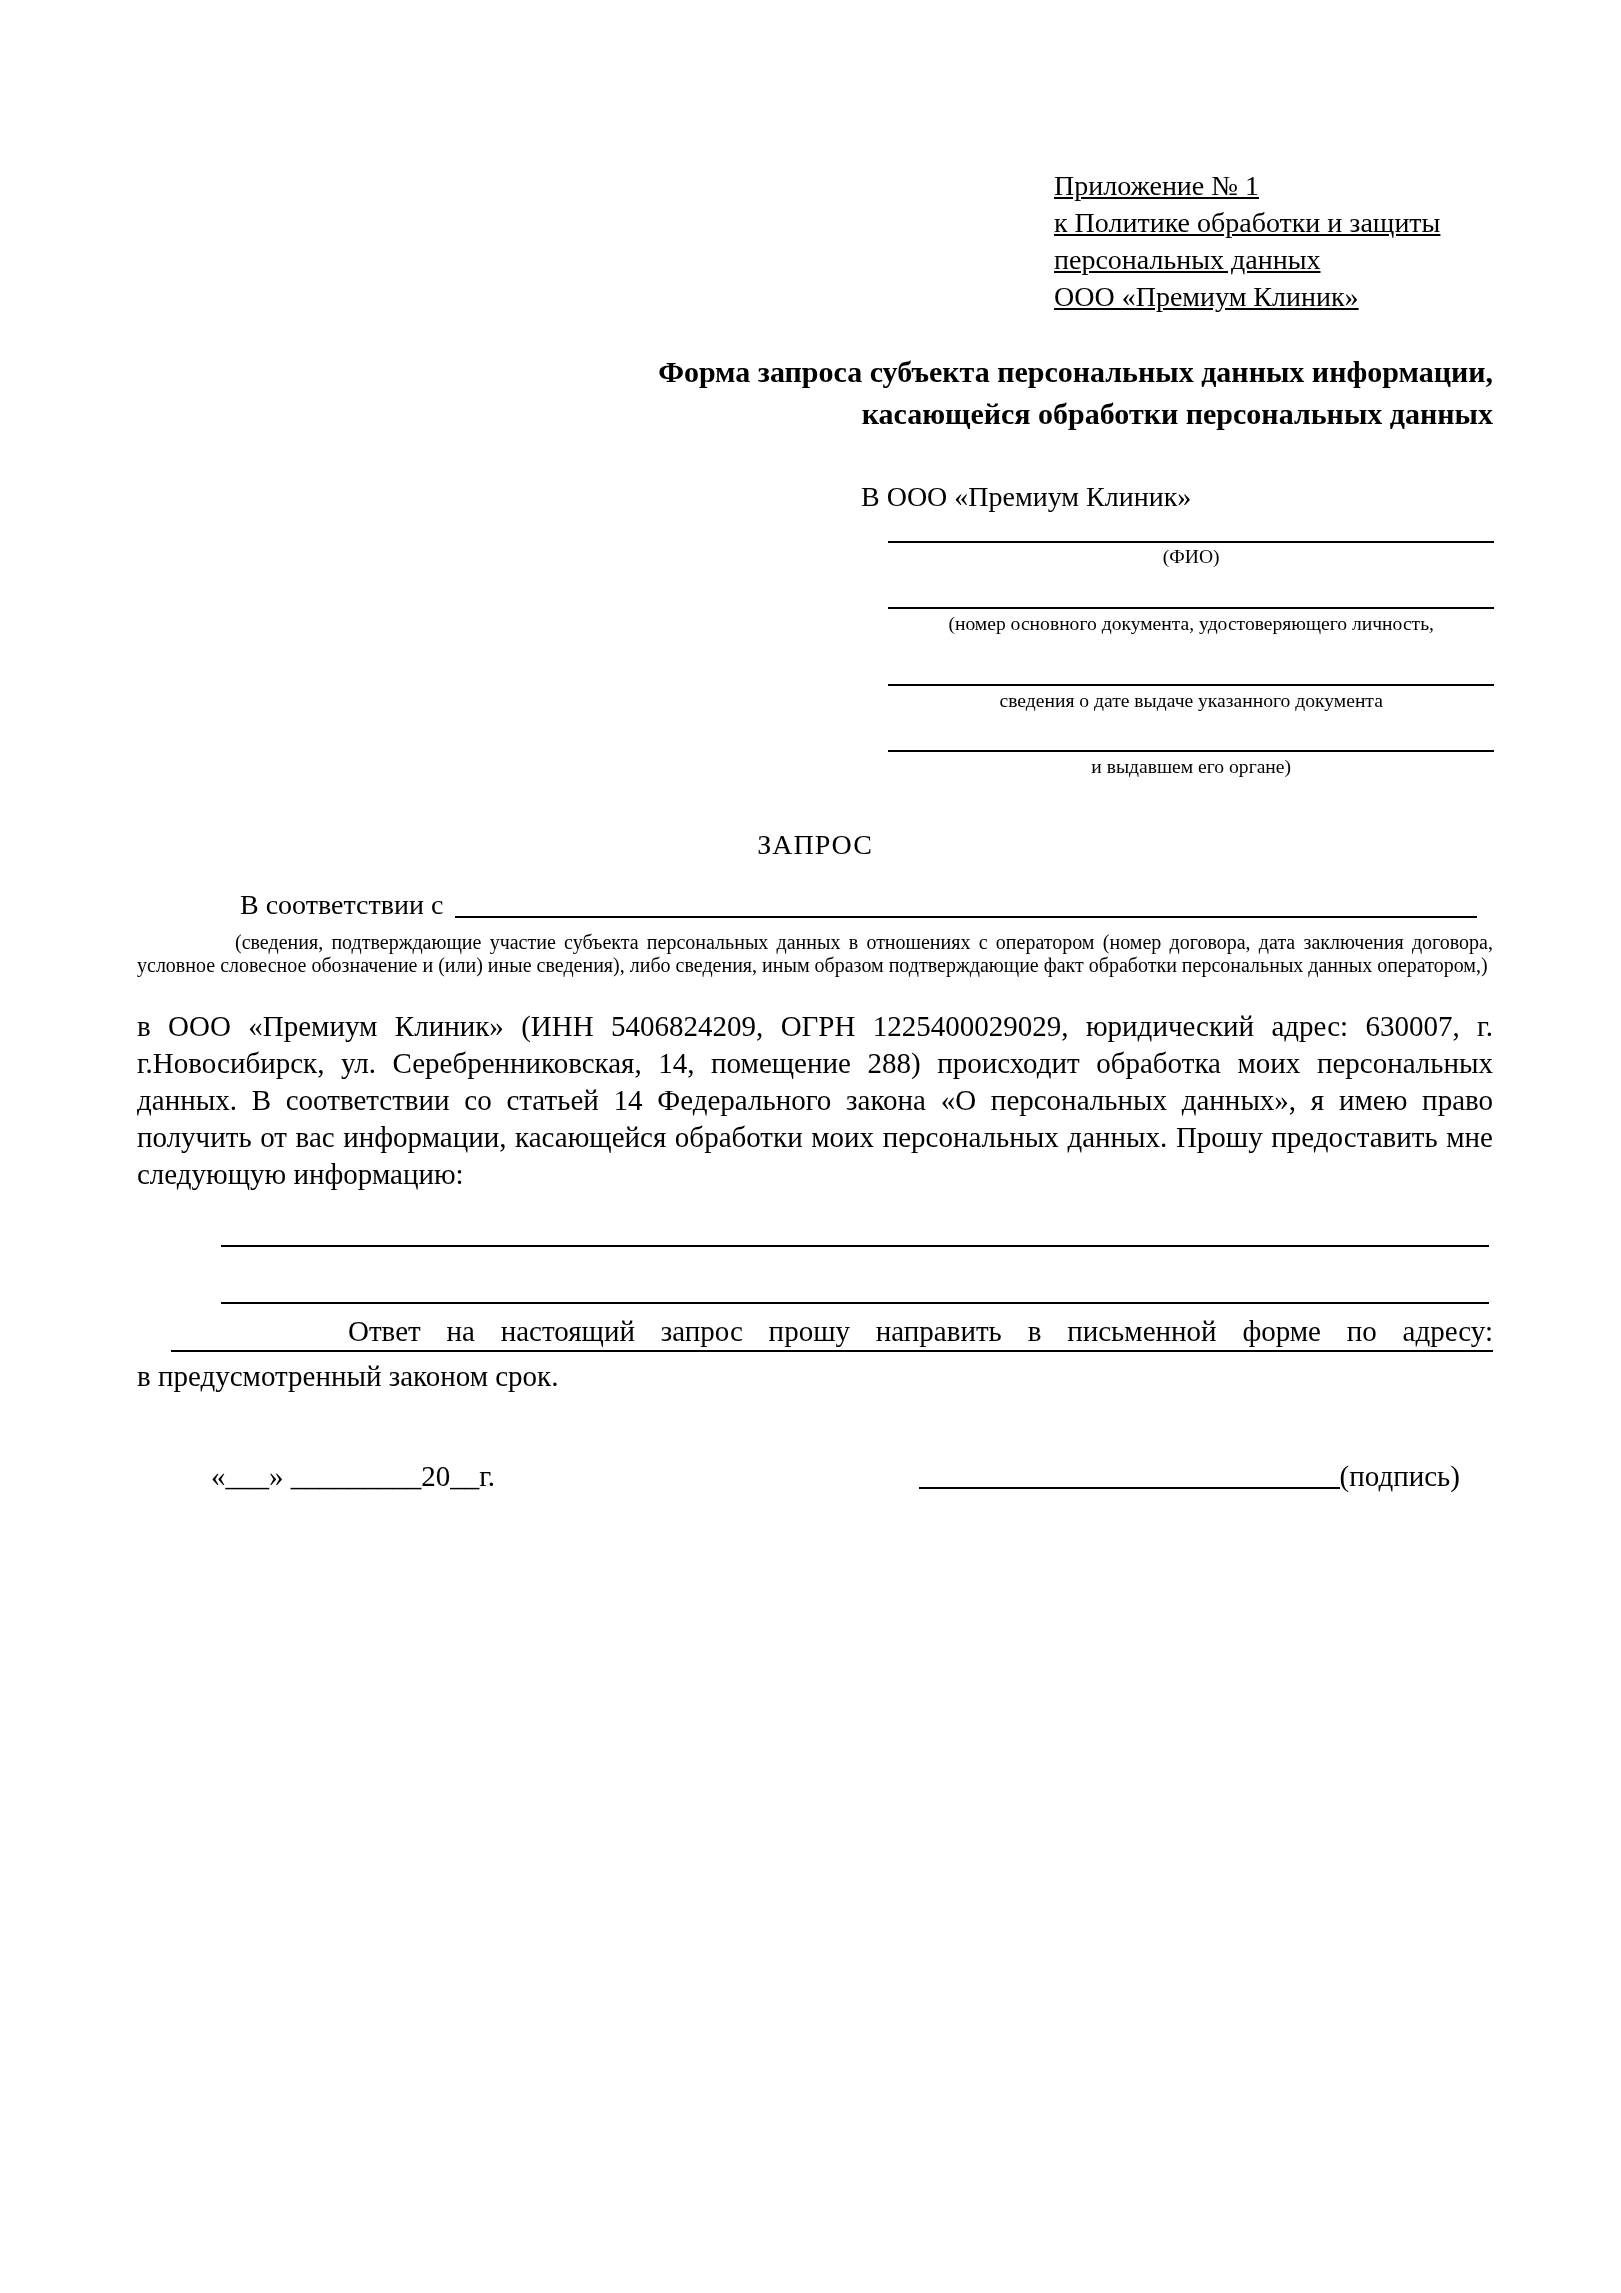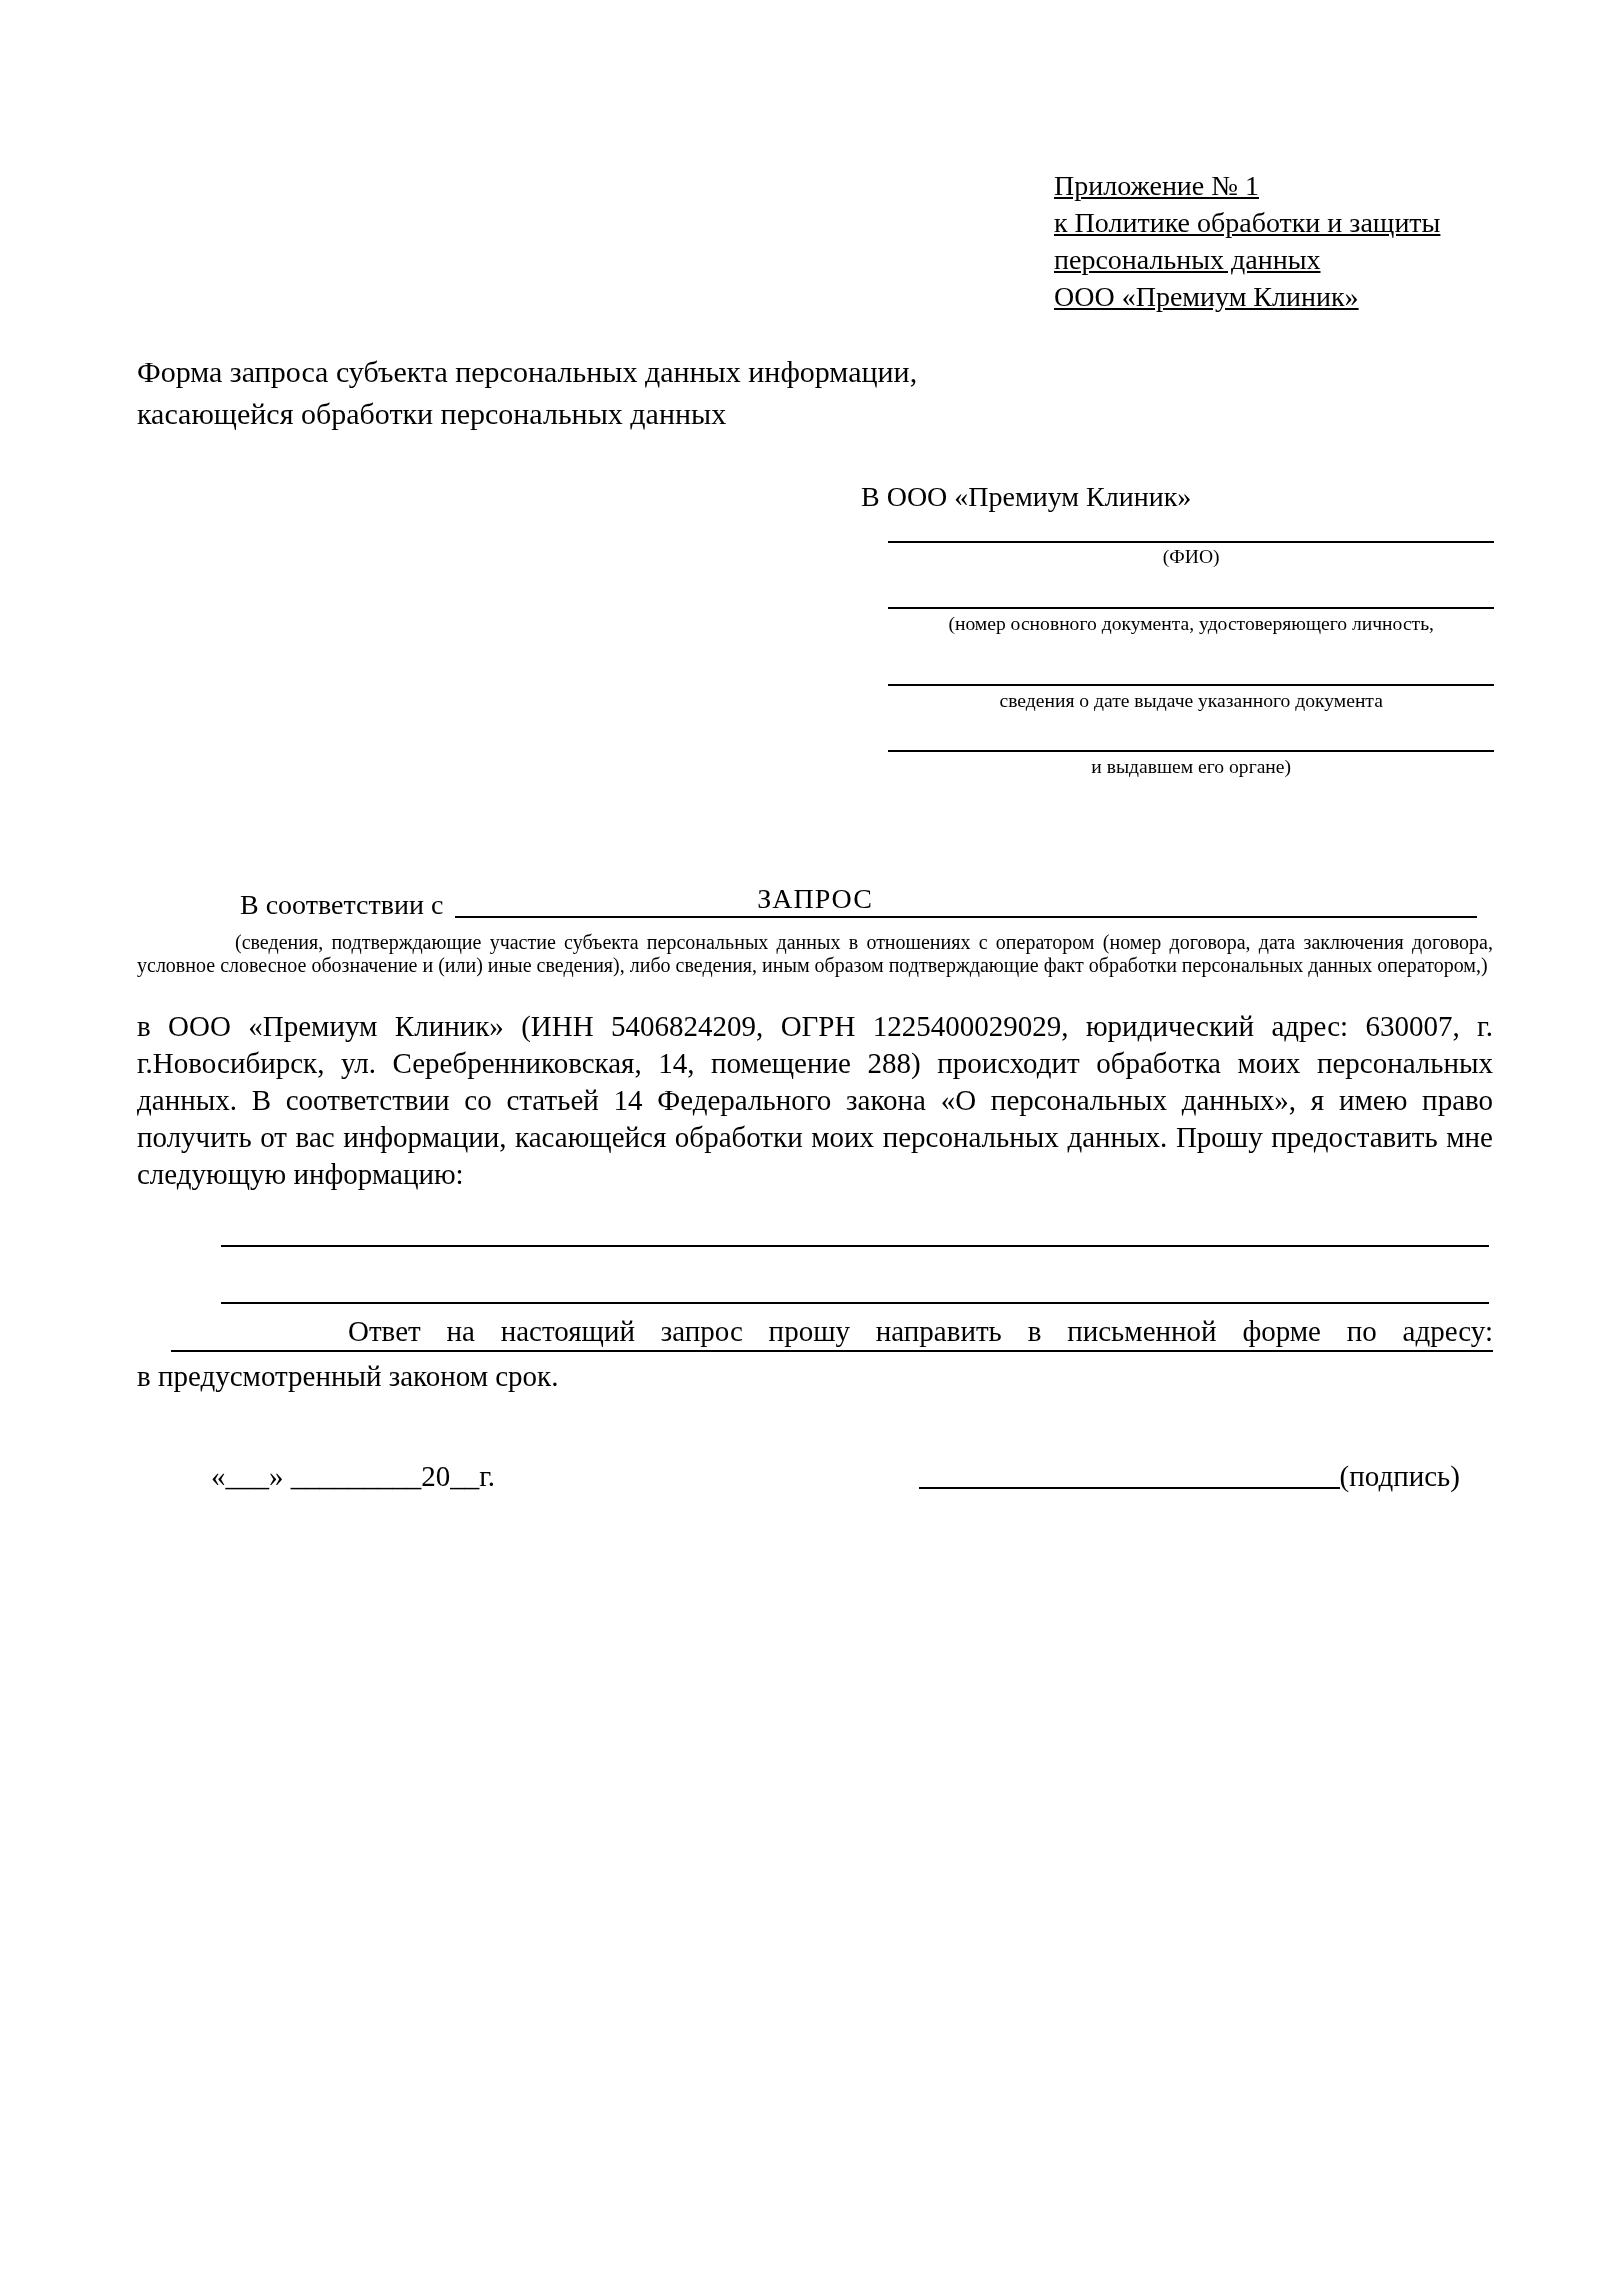--- a/index.html
+++ b/index.html
@@ -14,41 +14,41 @@
 
   
   .header-block {
     position:absolute; left:1054px; top:167px;
     font-size:28px; line-height:37px; white-space:nowrap;text-decoration:underline;
   }
 
   
   .doc-title {
     position:absolute; left:137px; width:1356px; top:351px;
-    text-align:left; font-weight:400;
+    text-align:right; font-weight:700;
     font-size:30px; line-height:42px;
   }
 
   
   .addressee {
     position:absolute; left:861px; top:478px; width:633px;
     font-size:28px; line-height:37px;
   }
   .addr-line { border-bottom:2.9px solid #000; height:0; margin-left:27.4px; }
   .addr-caption {
     text-align:center; font-size:19.6px; line-height:23.5px;
     margin-top:2.9px; margin-left:27.4px; white-space:nowrap;
   }
   .mt-a { margin-top:25.5px; }
   .mt-b { margin-top:38px; }
   .mt-c { margin-top:49px; }
   .mt-d { margin-top:37px; }
 
   .zapros {
-    position:absolute; left:137px; width:1356px; top:883px;
+    position:absolute; left:137px; width:1356px; top:829px;
     text-align:center; font-size:28px; letter-spacing:1px;
   }
 
   .accordance {
     position:absolute; left:137px; width:1356px; top:886px;
     display:flex; font-size:28px; line-height:37px;
   }
   .accordance-label { padding-left:103px; white-space:nowrap; }
   .accordance-line { flex:1; border-bottom:2.9px solid #000; margin:0 15.7px 4.9px 11.8px; }
 

